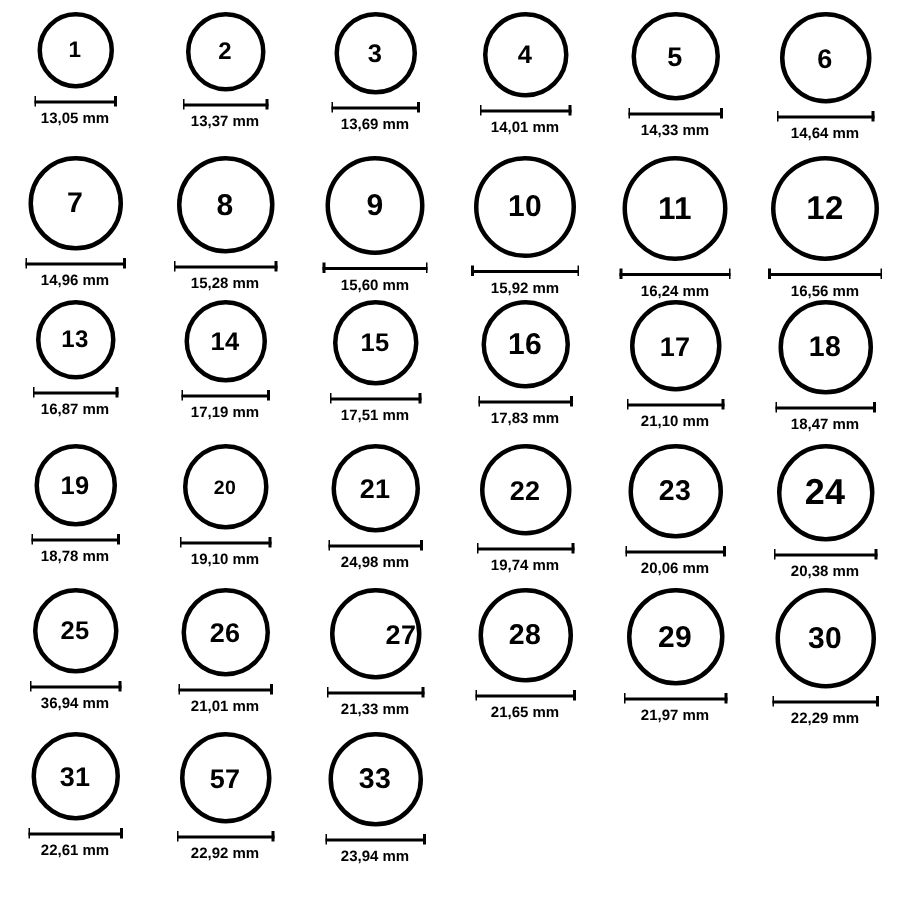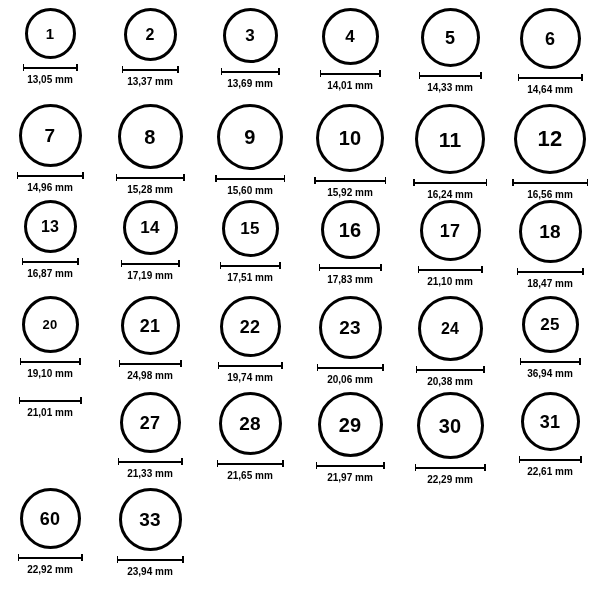--- a/index.html
+++ b/index.html
@@ -318,20 +318,33 @@
         <div class="dim">
           <div class="dim-line" style="width: 67px;">
             <span class="bar"></span>
             <span class="tick left"></span>
             <span class="tick right"></span>
           </div>
           <div class="dim-text">18,47 mm</div>
         </div>
       </div>
       <div class="cell">
+        <div class="ring" style="width: 55px; height: 55px; font-size: 17px;">
+          <span class="ring-label">19</span>
+        </div>
+        <div class="dim">
+          <div class="dim-line" style="width: 59px;">
+            <span class="bar"></span>
+            <span class="tick left"></span>
+            <span class="tick right"></span>
+          </div>
+          <div class="dim-text">18,78 mm</div>
+        </div>
+      </div>
+      <div class="cell">
         <div class="ring" style="width: 57px; height: 57px; font-size: 13px;">
           <span class="ring-label">20</span>
         </div>
         <div class="dim">
           <div class="dim-line" style="width: 61px;">
             <span class="bar"></span>
             <span class="tick left"></span>
             <span class="tick right"></span>
           </div>
           <div class="dim-text">19,10 mm</div>
@@ -370,21 +383,21 @@
         <div class="dim">
           <div class="dim-line" style="width: 67px;">
             <span class="bar"></span>
             <span class="tick left"></span>
             <span class="tick right"></span>
           </div>
           <div class="dim-text">20,06 mm</div>
         </div>
       </div>
       <div class="cell">
-        <div class="ring" style="width: 65px; height: 65px; font-size: 16px;">
+        <div class="ring" style="width: 65px; height: 65px; font-size: 24px;">
           <span class="ring-label">24</span>
         </div>
         <div class="dim">
           <div class="dim-line" style="width: 69px;">
             <span class="bar"></span>
             <span class="tick left"></span>
             <span class="tick right"></span>
           </div>
           <div class="dim-text">20,38 mm</div>
         </div>
@@ -396,31 +409,34 @@
         <div class="dim">
           <div class="dim-line" style="width: 61px;">
             <span class="bar"></span>
             <span class="tick left"></span>
             <span class="tick right"></span>
           </div>
           <div class="dim-text">36,94 mm</div>
         </div>
       </div>
       <div class="cell">
+        <div class="ring" style="width: 59px; height: 59px; font-size: 18px;">
+          <span class="ring-label">26</span>
+        </div>
         <div class="dim">
           <div class="dim-line" style="width: 63px;">
             <span class="bar"></span>
             <span class="tick left"></span>
             <span class="tick right"></span>
           </div>
           <div class="dim-text">21,01 mm</div>
         </div>
       </div>
       <div class="cell">
-        <div class="ring" style="width: 61px; height: 61px; font-size: 18px;">
+        <div class="ring" style="width: 61px; height: 61px; font-size: 18px; justify-content: flex-end;">
           <span class="ring-label">27</span>
         </div>
         <div class="dim">
           <div class="dim-line" style="width: 65px;">
             <span class="bar"></span>
             <span class="tick left"></span>
             <span class="tick right"></span>
           </div>
           <div class="dim-text">21,33 mm</div>
         </div>
@@ -472,21 +488,21 @@
           <div class="dim-line" style="width: 63px;">
             <span class="bar"></span>
             <span class="tick left"></span>
             <span class="tick right"></span>
           </div>
           <div class="dim-text">22,61 mm</div>
         </div>
       </div>
       <div class="cell">
         <div class="ring" style="width: 61px; height: 61px; font-size: 18px;">
-          <span class="ring-label">60</span>
+          <span class="ring-label">57</span>
         </div>
         <div class="dim">
           <div class="dim-line" style="width: 65px;">
             <span class="bar"></span>
             <span class="tick left"></span>
             <span class="tick right"></span>
           </div>
           <div class="dim-text">22,92 mm</div>
         </div>
       </div>

